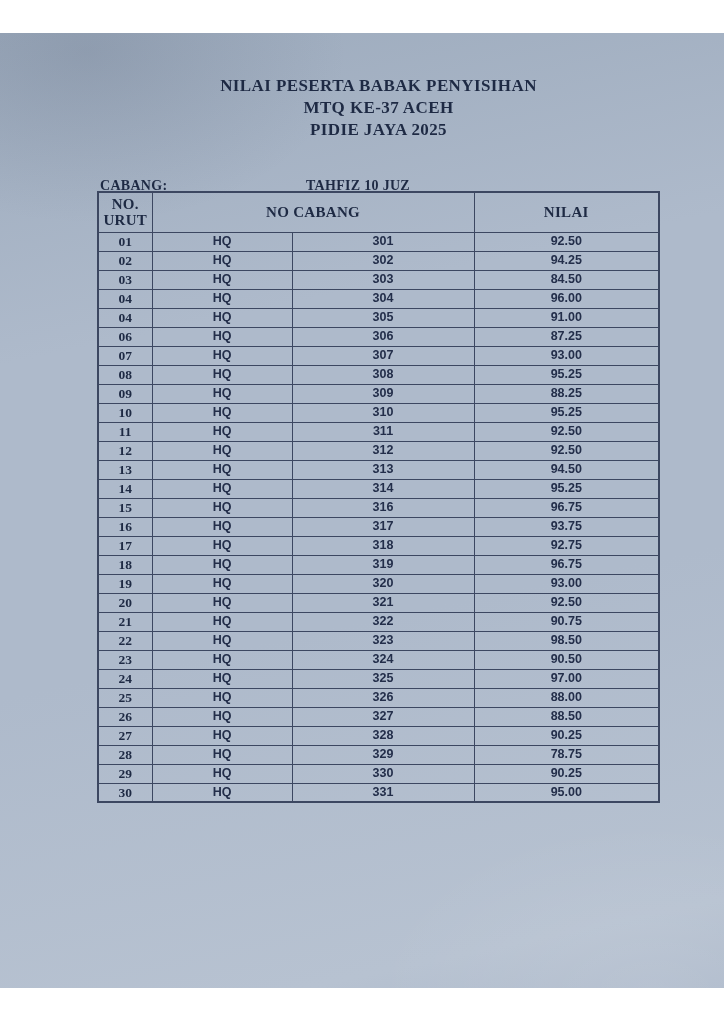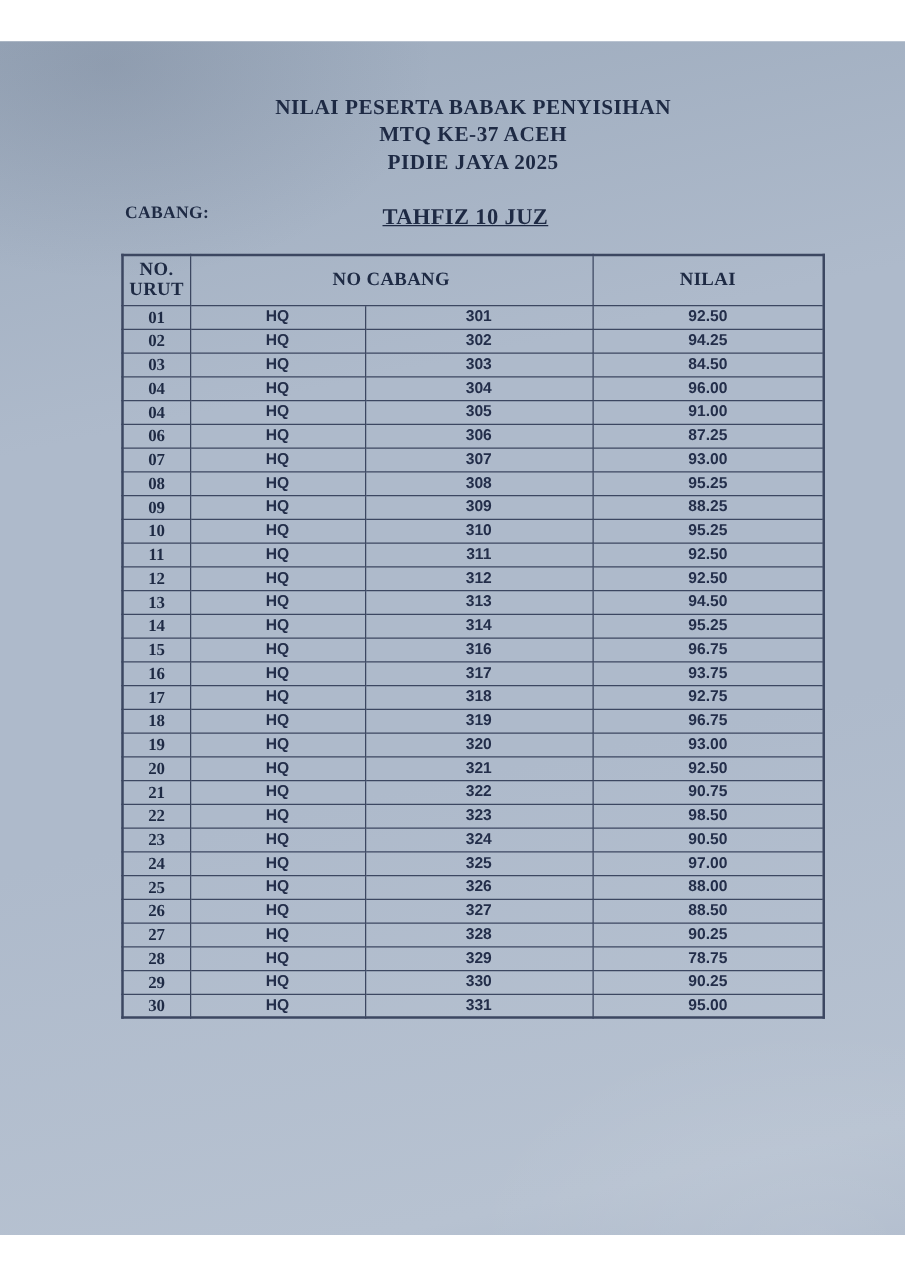--- a/index.html
+++ b/index.html
@@ -35,31 +35,31 @@
     top: 42px; left: 97px; width: 563px;
     text-align: center;
     color: var(--ink);
     font-weight: bold;
     font-size: 17px;
     line-height: 22px;
     letter-spacing: 0.4px;
   }
   .cabang-row {
     position: absolute;
-    top: 130px; left: 100px; width: 560px;
+    top: 145px; left: 100px; width: 560px;
     height: 18px;
     color: var(--ink);
     font-weight: bold;
     font-size: 14px;
     letter-spacing: 0.3px;
   }
-  .cabang-value { position: absolute; left: 206px; top: 0; font-size: 18px; text-decoration: underline; }
+  .cabang-value { position: absolute; left: 206px; top: 0; font-size: 14px; }
   table.score-table {
     position: absolute;
-    top: 170px; left: 97px;
+    top: 158px; left: 97px;
     width: 561px;
     border-collapse: collapse;
     table-layout: fixed;
   }
   table.score-table, table.score-table th, table.score-table td {
     border: 1px solid var(--table-border);
   }
   table.score-table { border-width: 2px; }
   table.score-table thead th {
     height: 40px;

